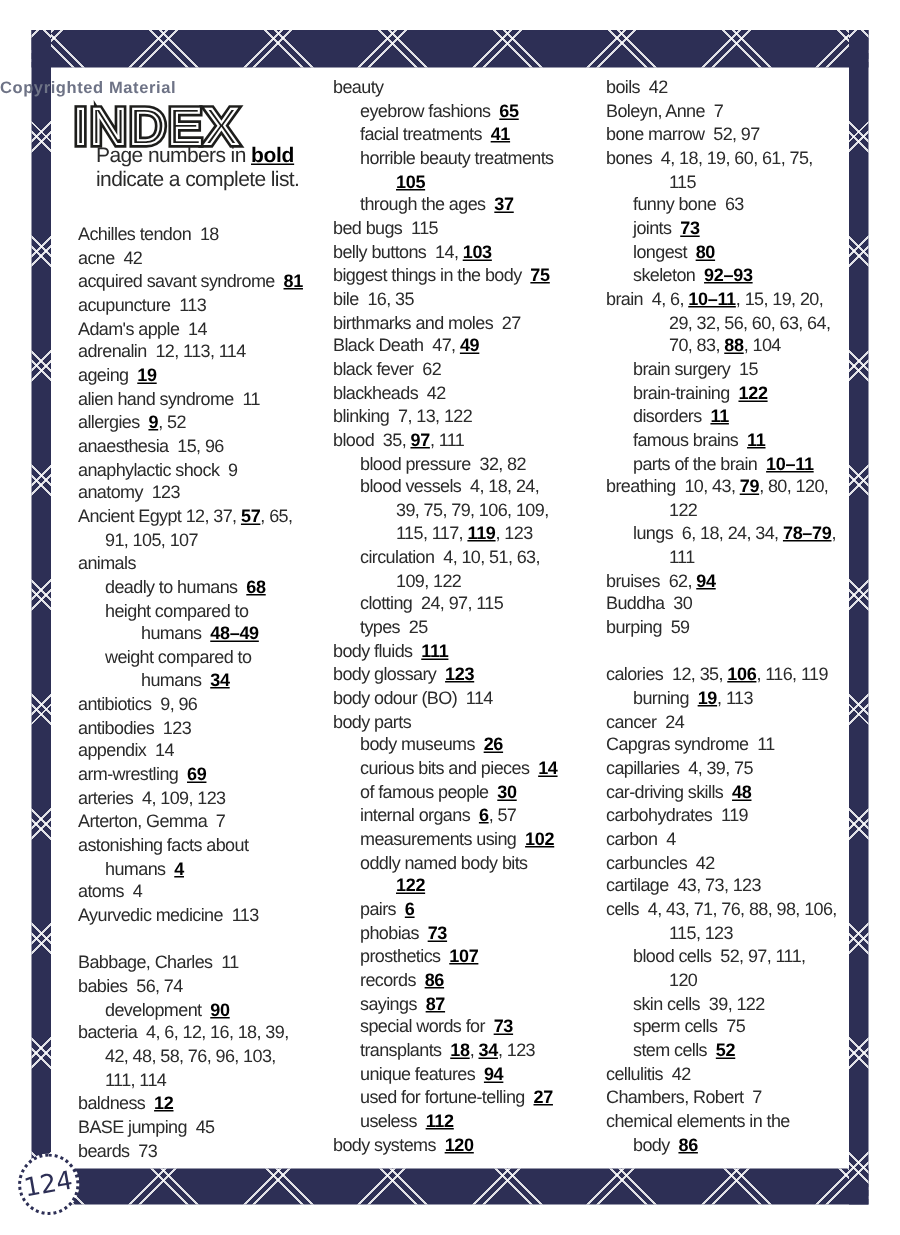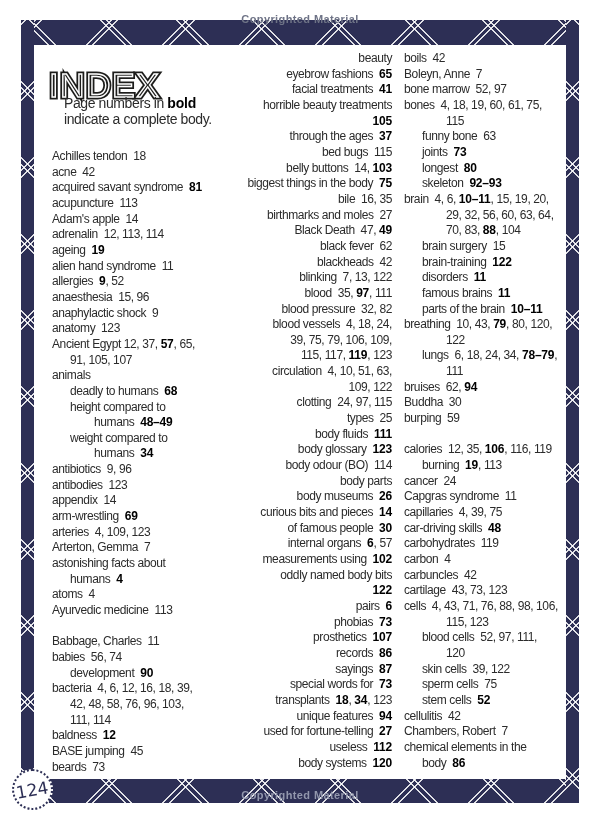--- a/index.html
+++ b/index.html
@@ -24,47 +24,47 @@
         rgba(255,255,255,0) 20.4px, rgba(255,255,255,0) 23.6px,
         rgba(255,255,255,.85) 23.6px, rgba(255,255,255,.85) 25px,
         rgba(255,255,255,0) 25px, rgba(255,255,255,0) 54px);
   }
   .band.top{left:21px;top:20px;width:558px;height:25px;}
   .band.bottom{left:21px;top:779px;width:558px;height:24px;}
   .band.left{left:21px;top:20px;width:13px;height:783px;}
   .band.right{left:566px;top:20px;width:13px;height:783px;}
 
   .copyright{
-    position:absolute;left:0;width:100%;text-align:center;
-    font-size:11px;font-weight:bold;letter-spacing:.4px;color:var(--copy);z-index:5;
+    position:absolute;left:0;width:100%;text-align:left;
+    font-size:11px;font-weight:bold;letter-spacing:.4px;color:var(--copy);z-index:5;margin-top:40px;
   }
   .copyright.top{top:13px;color:#6e7386;}
   .copyright.bottom{top:789px;color:#9297ad;}
 
   
   .index-title{
     position:absolute;left:49px;top:45px;font-size:34px;font-weight:400;
     letter-spacing:1.5px;line-height:1;color:#1d1d1b;z-index:2;
   }
   .index-title .layer{display:block;}
   .index-title .outer{-webkit-text-stroke:5px #1d1d1b;}
   .index-title .inner{position:absolute;left:0;top:0;color:#1d1d1b;-webkit-text-stroke:1.4px #ffffff;}
 
   .lines{
     position:absolute;font-size:12px;line-height:15.65px;letter-spacing:-0.4px;
     color:var(--ink);white-space:pre;z-index:2;
   }
   .line{min-height:15.65px;}
   .ind1{padding-left:18px;}
   .ind2{padding-left:42px;}
-  .b{font-weight:700;color:var(--boldink);letter-spacing:-0.2px;}
+  .b{font-weight:700;color:var(--boldink);letter-spacing:-0.2px;text-decoration:underline;}
 
   #intro{left:64px;top:96px;font-size:14px;}
   #col1{left:52px;top:149px;width:172px;}
-  #col2{left:222px;top:51px;width:170px;text-align:right;}
+  #col2{left:222px;top:51px;width:170px;}
   #col3{left:404px;top:51px;width:180px;}
 
   .page-num{
     position:absolute;left:12px;top:769px;width:41px;height:41px;background:#ffffff;
     border:2px dotted var(--navy);border-radius:50%;z-index:6;
     display:flex;align-items:center;justify-content:center;box-sizing:border-box;
   }
   .page-num span{
     font-size:17px;color:var(--navy);transform:rotate(-10deg);
     font-family:"DejaVu Sans",sans-serif;
@@ -78,21 +78,21 @@
 <div class="band top"></div>
 <div class="band bottom"></div>
 <div class="band left"></div>
 <div class="band right"></div>
 
 <h1 class="index-title">
     <span class="layer outer">INDEX</span>
     <span class="layer inner" aria-hidden="true">INDEX</span>
   </h1>
 
-<div id="intro" class="lines"><div class="line"><span>Page numbers in </span><span class="b">bold</span></div><div class="line"><span>indicate a complete body.</span></div></div>
+<div id="intro" class="lines"><div class="line"><span>Page numbers in </span><span class="b">bold</span></div><div class="line"><span>indicate a complete list.</span></div></div>
 
 <div id="col1" class="lines"><div class="line"><span>Achilles tendon  18</span></div><div class="line"><span>acne  42</span></div><div class="line"><span>acquired savant syndrome  </span><span class="b">81</span></div><div class="line"><span>acupuncture  113</span></div><div class="line"><span>Adam's apple  14</span></div><div class="line"><span>adrenalin  12, 113, 114</span></div><div class="line"><span>ageing  </span><span class="b">19</span></div><div class="line"><span>alien hand syndrome  11</span></div><div class="line"><span>allergies  </span><span class="b">9</span><span>, 52</span></div><div class="line"><span>anaesthesia  15, 96</span></div><div class="line"><span>anaphylactic shock  9</span></div><div class="line"><span>anatomy  123</span></div><div class="line"><span>Ancient Egypt 12, 37, </span><span class="b">57</span><span>, 65,</span></div><div class="line ind1"><span>91, 105, 107</span></div><div class="line"><span>animals</span></div><div class="line ind1"><span>deadly to humans  </span><span class="b">68</span></div><div class="line ind1"><span>height compared to</span></div><div class="line ind2"><span>humans  </span><span class="b">48–49</span></div><div class="line ind1"><span>weight compared to</span></div><div class="line ind2"><span>humans  </span><span class="b">34</span></div><div class="line"><span>antibiotics  9, 96</span></div><div class="line"><span>antibodies  123</span></div><div class="line"><span>appendix  14</span></div><div class="line"><span>arm-wrestling  </span><span class="b">69</span></div><div class="line"><span>arteries  4, 109, 123</span></div><div class="line"><span>Arterton, Gemma  7</span></div><div class="line"><span>astonishing facts about</span></div><div class="line ind1"><span>humans  </span><span class="b">4</span></div><div class="line"><span>atoms  4</span></div><div class="line"><span>Ayurvedic medicine  113</span></div><div class="line"></div><div class="line"><span>Babbage, Charles  11</span></div><div class="line"><span>babies  56, 74</span></div><div class="line ind1"><span>development  </span><span class="b">90</span></div><div class="line"><span>bacteria  4, 6, 12, 16, 18, 39,</span></div><div class="line ind1"><span>42, 48, 58, 76, 96, 103,</span></div><div class="line ind1"><span>111, 114</span></div><div class="line"><span>baldness  </span><span class="b">12</span></div><div class="line"><span>BASE jumping  45</span></div><div class="line"><span>beards  73</span></div></div>
 <div id="col2" class="lines"><div class="line"><span>beauty</span></div><div class="line ind1"><span>eyebrow fashions  </span><span class="b">65</span></div><div class="line ind1"><span>facial treatments  </span><span class="b">41</span></div><div class="line ind1"><span>horrible beauty treatments</span></div><div class="line ind2"><span class="b">105</span></div><div class="line ind1"><span>through the ages  </span><span class="b">37</span></div><div class="line"><span>bed bugs  115</span></div><div class="line"><span>belly buttons  14, </span><span class="b">103</span></div><div class="line"><span>biggest things in the body  </span><span class="b">75</span></div><div class="line"><span>bile  16, 35</span></div><div class="line"><span>birthmarks and moles  27</span></div><div class="line"><span>Black Death  47, </span><span class="b">49</span></div><div class="line"><span>black fever  62</span></div><div class="line"><span>blackheads  42</span></div><div class="line"><span>blinking  7, 13, 122</span></div><div class="line"><span>blood  35, </span><span class="b">97</span><span>, 111</span></div><div class="line ind1"><span>blood pressure  32, 82</span></div><div class="line ind1"><span>blood vessels  4, 18, 24,</span></div><div class="line ind2"><span>39, 75, 79, 106, 109,</span></div><div class="line ind2"><span>115, 117, </span><span class="b">119</span><span>, 123</span></div><div class="line ind1"><span>circulation  4, 10, 51, 63,</span></div><div class="line ind2"><span>109, 122</span></div><div class="line ind1"><span>clotting  24, 97, 115</span></div><div class="line ind1"><span>types  25</span></div><div class="line"><span>body fluids  </span><span class="b">111</span></div><div class="line"><span>body glossary  </span><span class="b">123</span></div><div class="line"><span>body odour (BO)  114</span></div><div class="line"><span>body parts</span></div><div class="line ind1"><span>body museums  </span><span class="b">26</span></div><div class="line ind1"><span>curious bits and pieces  </span><span class="b">14</span></div><div class="line ind1"><span>of famous people  </span><span class="b">30</span></div><div class="line ind1"><span>internal organs  </span><span class="b">6</span><span>, 57</span></div><div class="line ind1"><span>measurements using  </span><span class="b">102</span></div><div class="line ind1"><span>oddly named body bits</span></div><div class="line ind2"><span class="b">122</span></div><div class="line ind1"><span>pairs  </span><span class="b">6</span></div><div class="line ind1"><span>phobias  </span><span class="b">73</span></div><div class="line ind1"><span>prosthetics  </span><span class="b">107</span></div><div class="line ind1"><span>records  </span><span class="b">86</span></div><div class="line ind1"><span>sayings  </span><span class="b">87</span></div><div class="line ind1"><span>special words for  </span><span class="b">73</span></div><div class="line ind1"><span>transplants  </span><span class="b">18</span><span>, </span><span class="b">34</span><span>, 123</span></div><div class="line ind1"><span>unique features  </span><span class="b">94</span></div><div class="line ind1"><span>used for fortune-telling  </span><span class="b">27</span></div><div class="line ind1"><span>useless  </span><span class="b">112</span></div><div class="line"><span>body systems  </span><span class="b">120</span></div></div>
 <div id="col3" class="lines"><div class="line"><span>boils  42</span></div><div class="line"><span>Boleyn, Anne  7</span></div><div class="line"><span>bone marrow  52, 97</span></div><div class="line"><span>bones  4, 18, 19, 60, 61, 75,</span></div><div class="line ind2"><span>115</span></div><div class="line ind1"><span>funny bone  63</span></div><div class="line ind1"><span>joints  </span><span class="b">73</span></div><div class="line ind1"><span>longest  </span><span class="b">80</span></div><div class="line ind1"><span>skeleton  </span><span class="b">92–93</span></div><div class="line"><span>brain  4, 6, </span><span class="b">10–11</span><span>, 15, 19, 20,</span></div><div class="line ind2"><span>29, 32, 56, 60, 63, 64,</span></div><div class="line ind2"><span>70, 83, </span><span class="b">88</span><span>, 104</span></div><div class="line ind1"><span>brain surgery  15</span></div><div class="line ind1"><span>brain-training  </span><span class="b">122</span></div><div class="line ind1"><span>disorders  </span><span class="b">11</span></div><div class="line ind1"><span>famous brains  </span><span class="b">11</span></div><div class="line ind1"><span>parts of the brain  </span><span class="b">10–11</span></div><div class="line"><span>breathing  10, 43, </span><span class="b">79</span><span>, 80, 120,</span></div><div class="line ind2"><span>122</span></div><div class="line ind1"><span>lungs  6, 18, 24, 34, </span><span class="b">78–79</span><span>,</span></div><div class="line ind2"><span>111</span></div><div class="line"><span>bruises  62, </span><span class="b">94</span></div><div class="line"><span>Buddha  30</span></div><div class="line"><span>burping  59</span></div><div class="line"></div><div class="line"><span>calories  12, 35, </span><span class="b">106</span><span>, 116, 119</span></div><div class="line ind1"><span>burning  </span><span class="b">19</span><span>, 113</span></div><div class="line"><span>cancer  24</span></div><div class="line"><span>Capgras syndrome  11</span></div><div class="line"><span>capillaries  4, 39, 75</span></div><div class="line"><span>car-driving skills  </span><span class="b">48</span></div><div class="line"><span>carbohydrates  119</span></div><div class="line"><span>carbon  4</span></div><div class="line"><span>carbuncles  42</span></div><div class="line"><span>cartilage  43, 73, 123</span></div><div class="line"><span>cells  4, 43, 71, 76, 88, 98, 106,</span></div><div class="line ind2"><span>115, 123</span></div><div class="line ind1"><span>blood cells  52, 97, 111,</span></div><div class="line ind2"><span>120</span></div><div class="line ind1"><span>skin cells  39, 122</span></div><div class="line ind1"><span>sperm cells  75</span></div><div class="line ind1"><span>stem cells  </span><span class="b">52</span></div><div class="line"><span>cellulitis  42</span></div><div class="line"><span>Chambers, Robert  7</span></div><div class="line"><span>chemical elements in the</span></div><div class="line ind1"><span>body  </span><span class="b">86</span></div></div>
 
 <div class="page-num">
     <span>124</span>
   </div>
 
 <div class="copyright bottom">Copyrighted Material</div>

